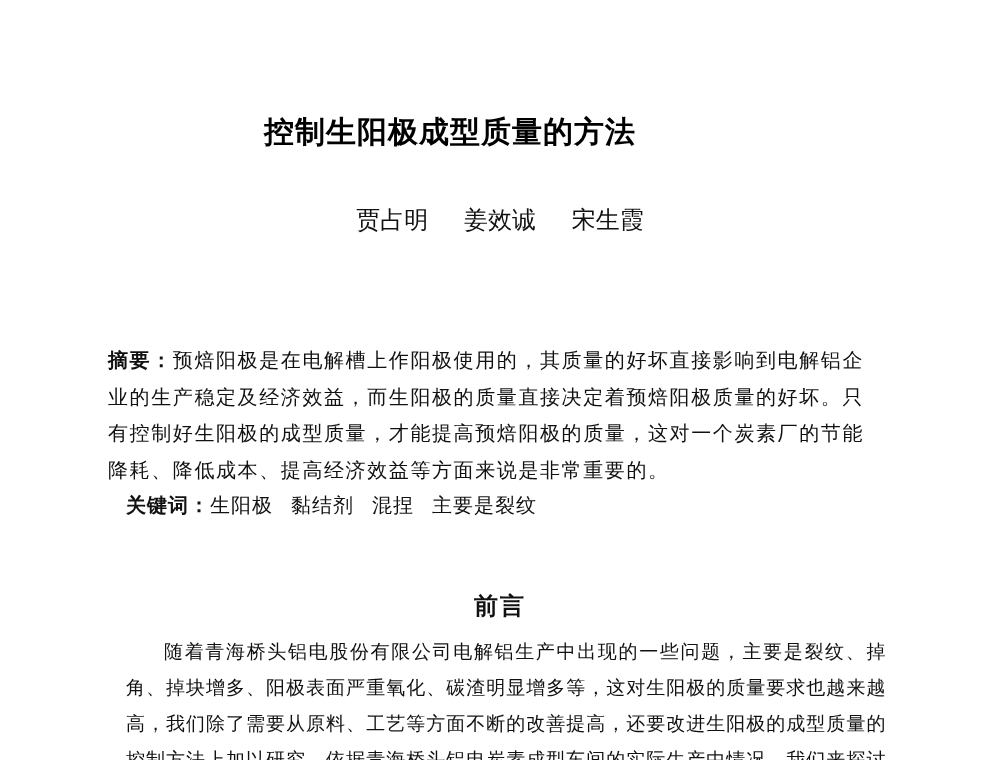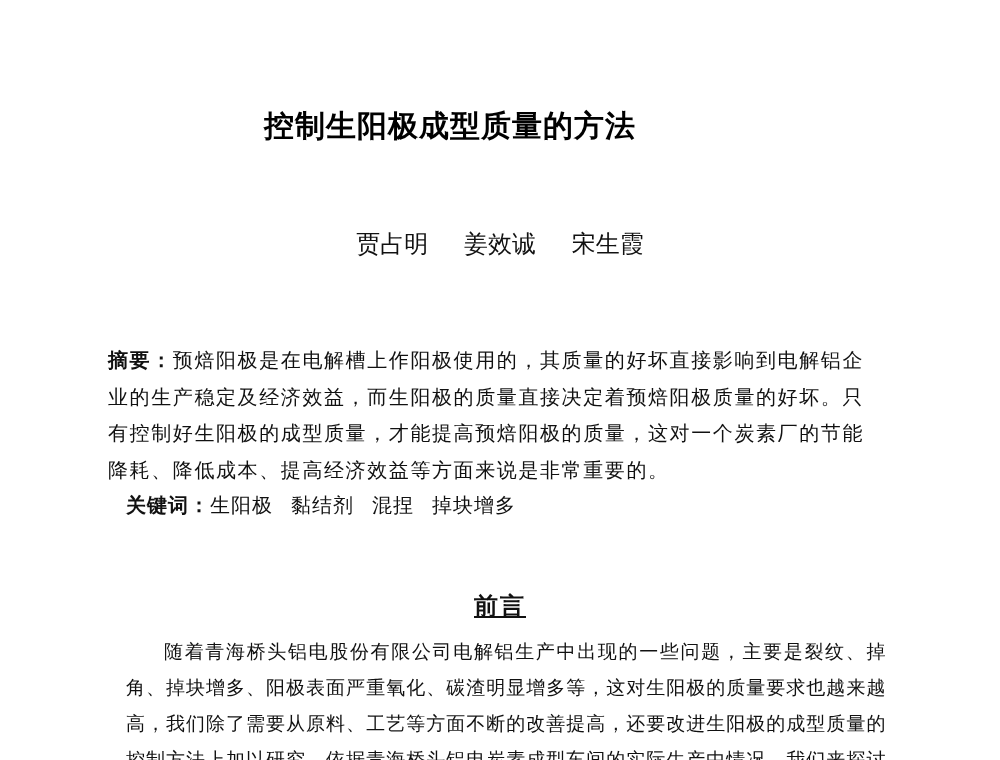--- a/index.html
+++ b/index.html
@@ -16,32 +16,32 @@
       font-family: "DejaVu Serif", "Liberation Serif", serif;
     }
     .page {
       position: absolute;
       left: 0; top: 0;
       width: 1000px; height: 760px;
     }
     .title {
       position: absolute;
       left: 0; width: 900px;
-      top: 106px;
+      top: 112px;
       text-align: center;
       font-family: "DejaVu Sans", "Liberation Sans", sans-serif;
       font-weight: bold;
       font-size: 30px;
       letter-spacing: 1px;
       color: #000;
     }
     .authors {
       position: absolute;
       left: 0; width: 1000px;
-      top: 228px;
+      top: 204px;
       text-align: center;
       font-size: 24px;
       word-spacing: 0;
     }
     .authors span { margin: 0 14px; }
     .affiliation {
       position: absolute;
       left: 0; width: 1000px;
       top: 266px;
       text-align: center;
@@ -72,21 +72,20 @@
     .keywords .kw { margin-right: 18px; text-align: right; }
     .section-heading {
       position: absolute;
       left: 0; width: 1000px;
       top: 590px;
       text-align: center;
       font-family: "DejaVu Sans", "Liberation Sans", sans-serif;
       font-weight: bold;
       font-size: 24px;
       letter-spacing: 2px;
-      text-decoration: underline;
     }
     .intro {
       position: absolute;
       left: 126px;
       width: 760px;
       top: 633px;
       font-family: "DejaVu Sans", "Liberation Sans", sans-serif;
       font-size: 19px;
       line-height: 36px;
       letter-spacing: 0.6px;
@@ -106,20 +105,20 @@
     <span>姜效诚</span>
     <span>宋生霞</span>
   </div>
 
 
   <div class="abstract">
     <span class="label">摘要：</span><span>预焙阳极是在电解槽上作阳极使用的，其质量的好坏直接影响到电解铝企业的生产稳定及经济效益，而生阳极的质量直接决定着预焙阳极质量的好坏。只有控制好生阳极的成型质量，才能提高预焙阳极的质量，这对一个炭素厂的节能降耗、降低成本、提高经济效益等方面来说是非常重要的。</span>
   </div>
 
   <div class="keywords">
-    <span class="label">关键词：</span><span class="kw">生阳极</span><span class="kw">黏结剂</span><span class="kw">混捏</span><span class="kw">掉块增多</span>
+    <span class="label">关键词：</span><span class="kw">生阳极</span><span class="kw">黏结剂</span><span class="kw">混捏</span><span class="kw">主要是裂纹</span>
   </div>
 
   <div class="section-heading">前言</div>
 
   <div class="intro">随着青海桥头铝电股份有限公司电解铝生产中出现的一些问题，主要是裂纹、掉角、掉块增多、阳极表面严重氧化、碳渣明显增多等，这对生阳极的质量要求也越来越高，我们除了需要从原料、工艺等方面不断的改善提高，还要改进生阳极的成型质量的控制方法上加以研究，依据青海桥头铝电炭素成型车间的实际生产中情况，我们来探讨影响</div>
 
 </div>
 
 </body></html>

